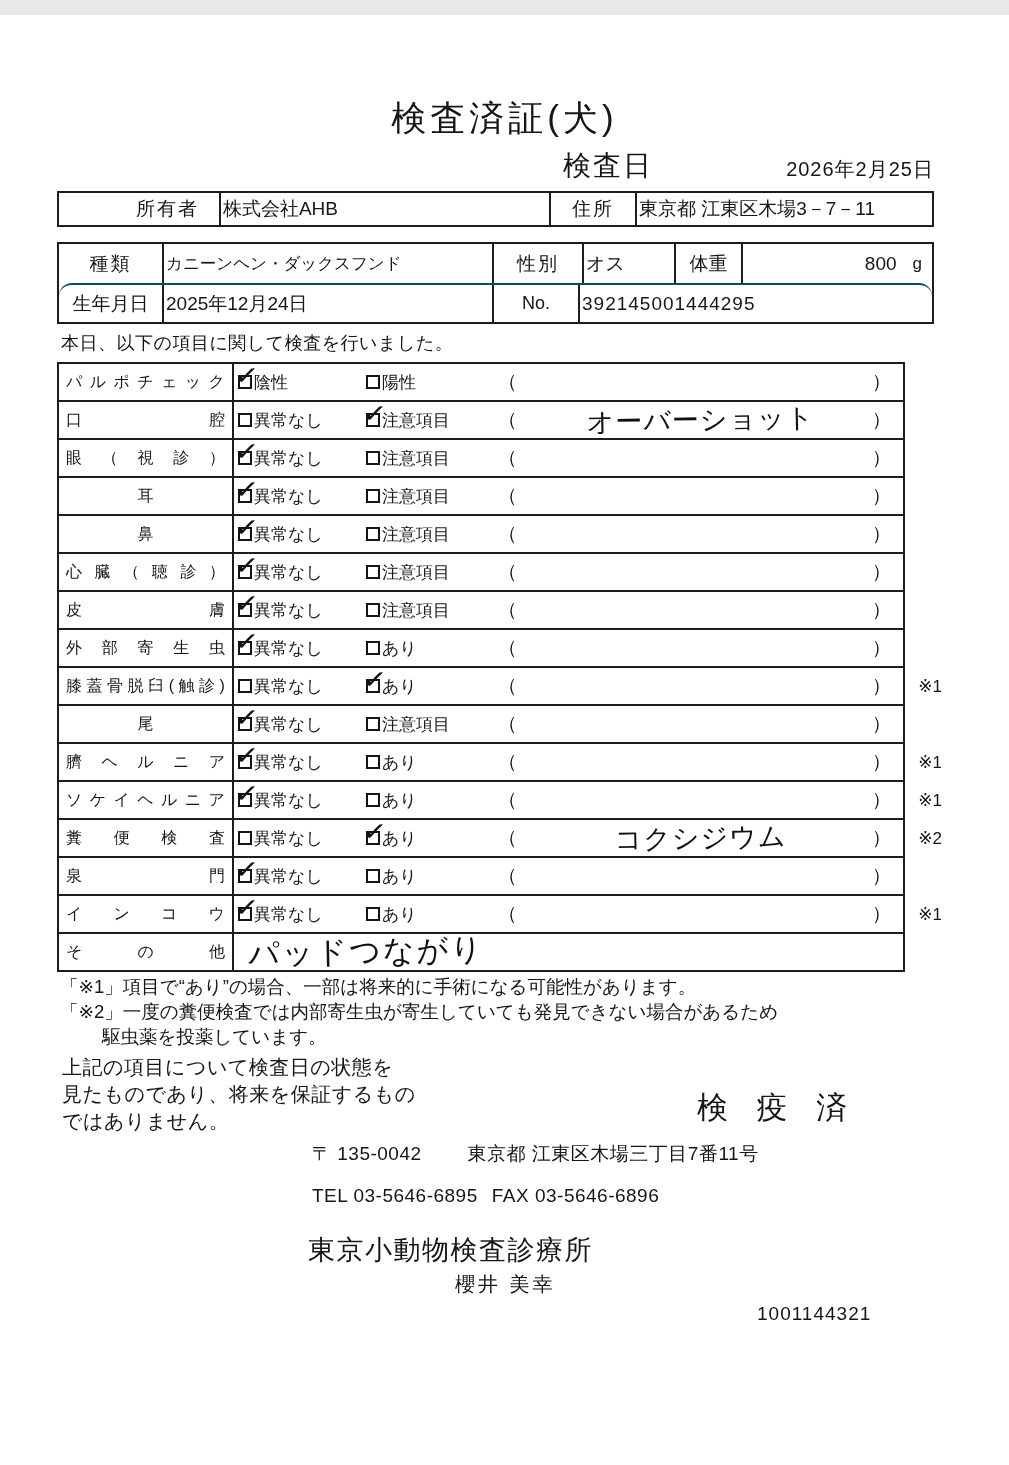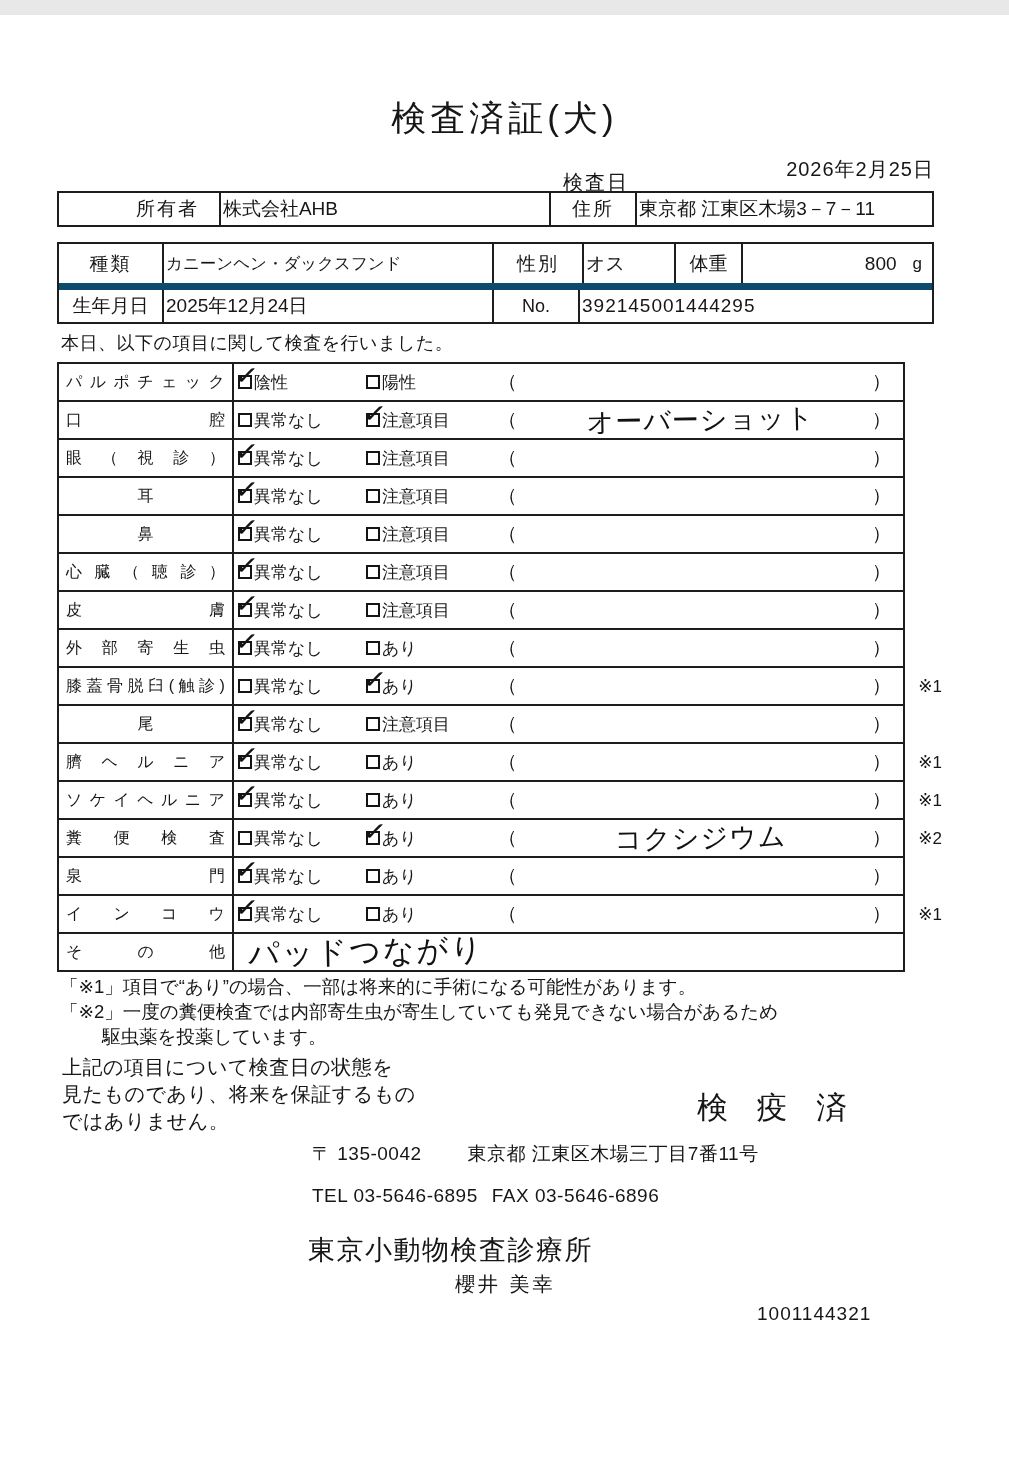--- a/index.html
+++ b/index.html
@@ -6,36 +6,36 @@
   html,body { background:#e8e8e8; }
   .page {
     position:relative; width:1009px; height:1465px; background:#ffffff;
     font-family:"Liberation Sans","DejaVu Sans",sans-serif; color:#161616;
     overflow:hidden; margin:15px auto;
   }
   .abs { position:absolute; }
 
   
   .doc-title { left:0; right:0; top:80px; text-align:center; font-size:35px; letter-spacing:4px; font-weight:500; }
-  .exam-date-label { left:563px; top:154px; font-size:20px; letter-spacing:2px; }
+  .exam-date-label { left:563px; top:132px; font-size:28px; letter-spacing:2px; }
   .exam-date-value { right:75px; top:141px; font-size:20px; letter-spacing:1px; }
 
   
   .tbl { display:flex; flex-direction:column; border:2px solid #1d1d1d; background:#fff; }
   .trow { display:flex; }
-  .trow + .trow { border-top:7px solid #0c4a6e; }
+  .trow + .trow { border-top:2px solid #0c4a6e; }
   .cell { display:flex; align-items:center; border-left:2px solid #1d1d1d; font-size:19px; overflow:hidden; white-space:nowrap; }
   .cell:first-child { border-left:none; }
   .cell.lab { justify-content:center; letter-spacing:2px; }
   .cell.val { padding-left:2px; }
   .cell.val-right { justify-content:flex-end; padding-right:10px; }
   .owner-table { left:57px; top:176px; width:877px;align-items:center; }
   .owner-table .trow { height:32px; }
   .info-table  { left:57px; top:227px; width:877px; }
-  .info-table .trow { height:39px; }
+  .info-table .trow { height:39px;border-radius:13px; }
   .w-label { width:103px; }
   .w-value { width:330px; }
   .w-sub   { width:86px; }
   .breed { font-size:16.5px; letter-spacing:0; }
   .unit-gap { display:inline-block; width:16px; }
 
   .intro-line { left:61px; top:316px; font-size:18px; letter-spacing:0.5px; }
 
   
   .check-table { left:57px; top:347px; width:848px; border:2px solid #1d1d1d; background:#fff; }

